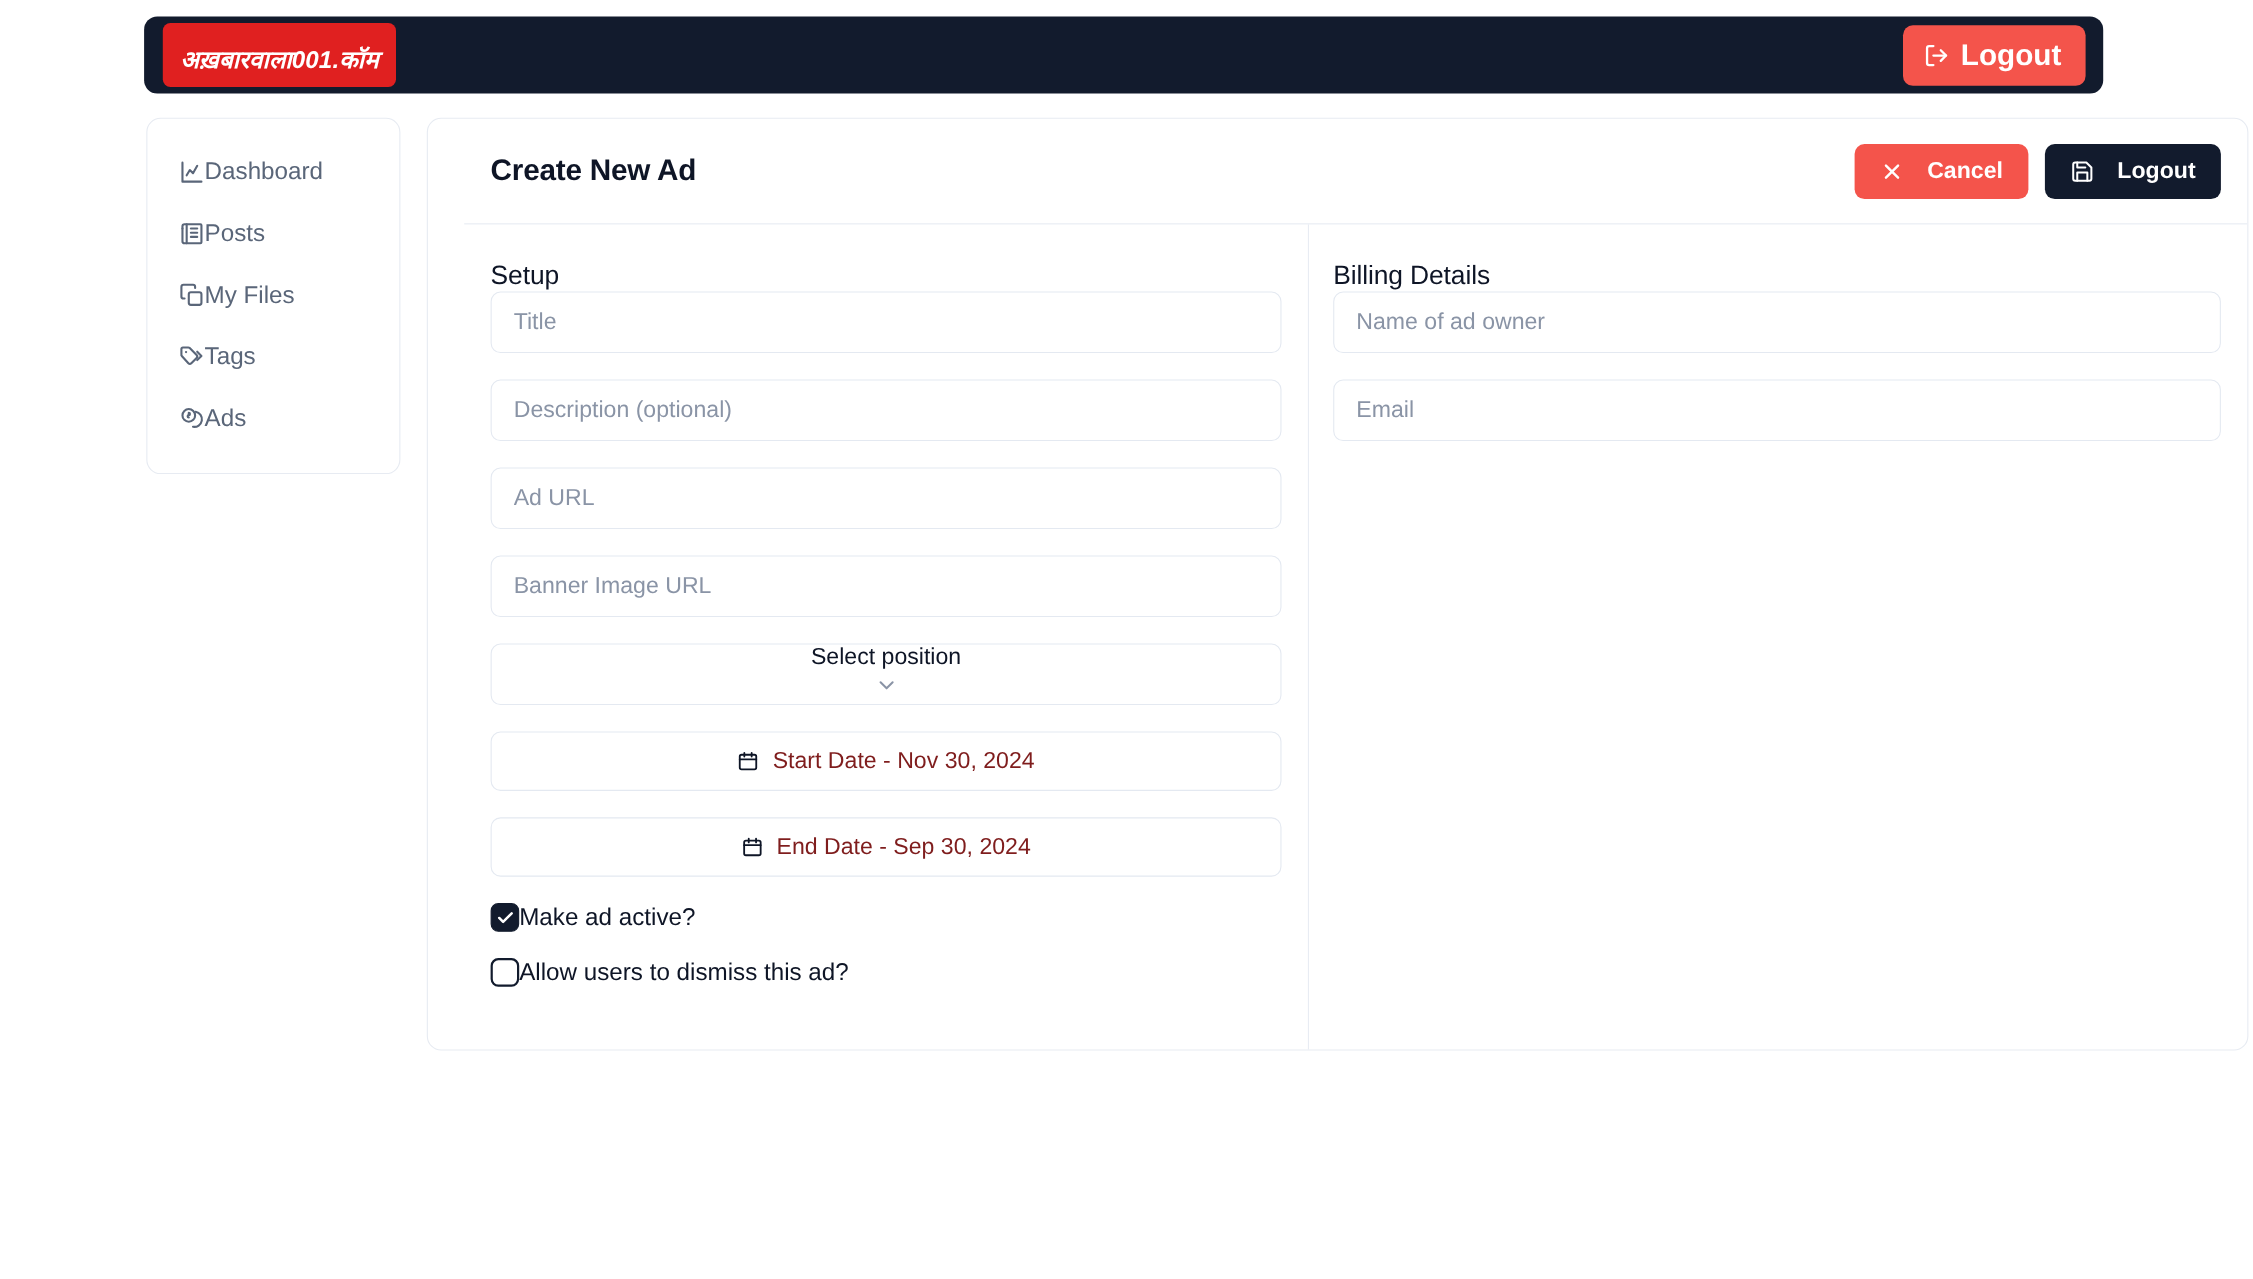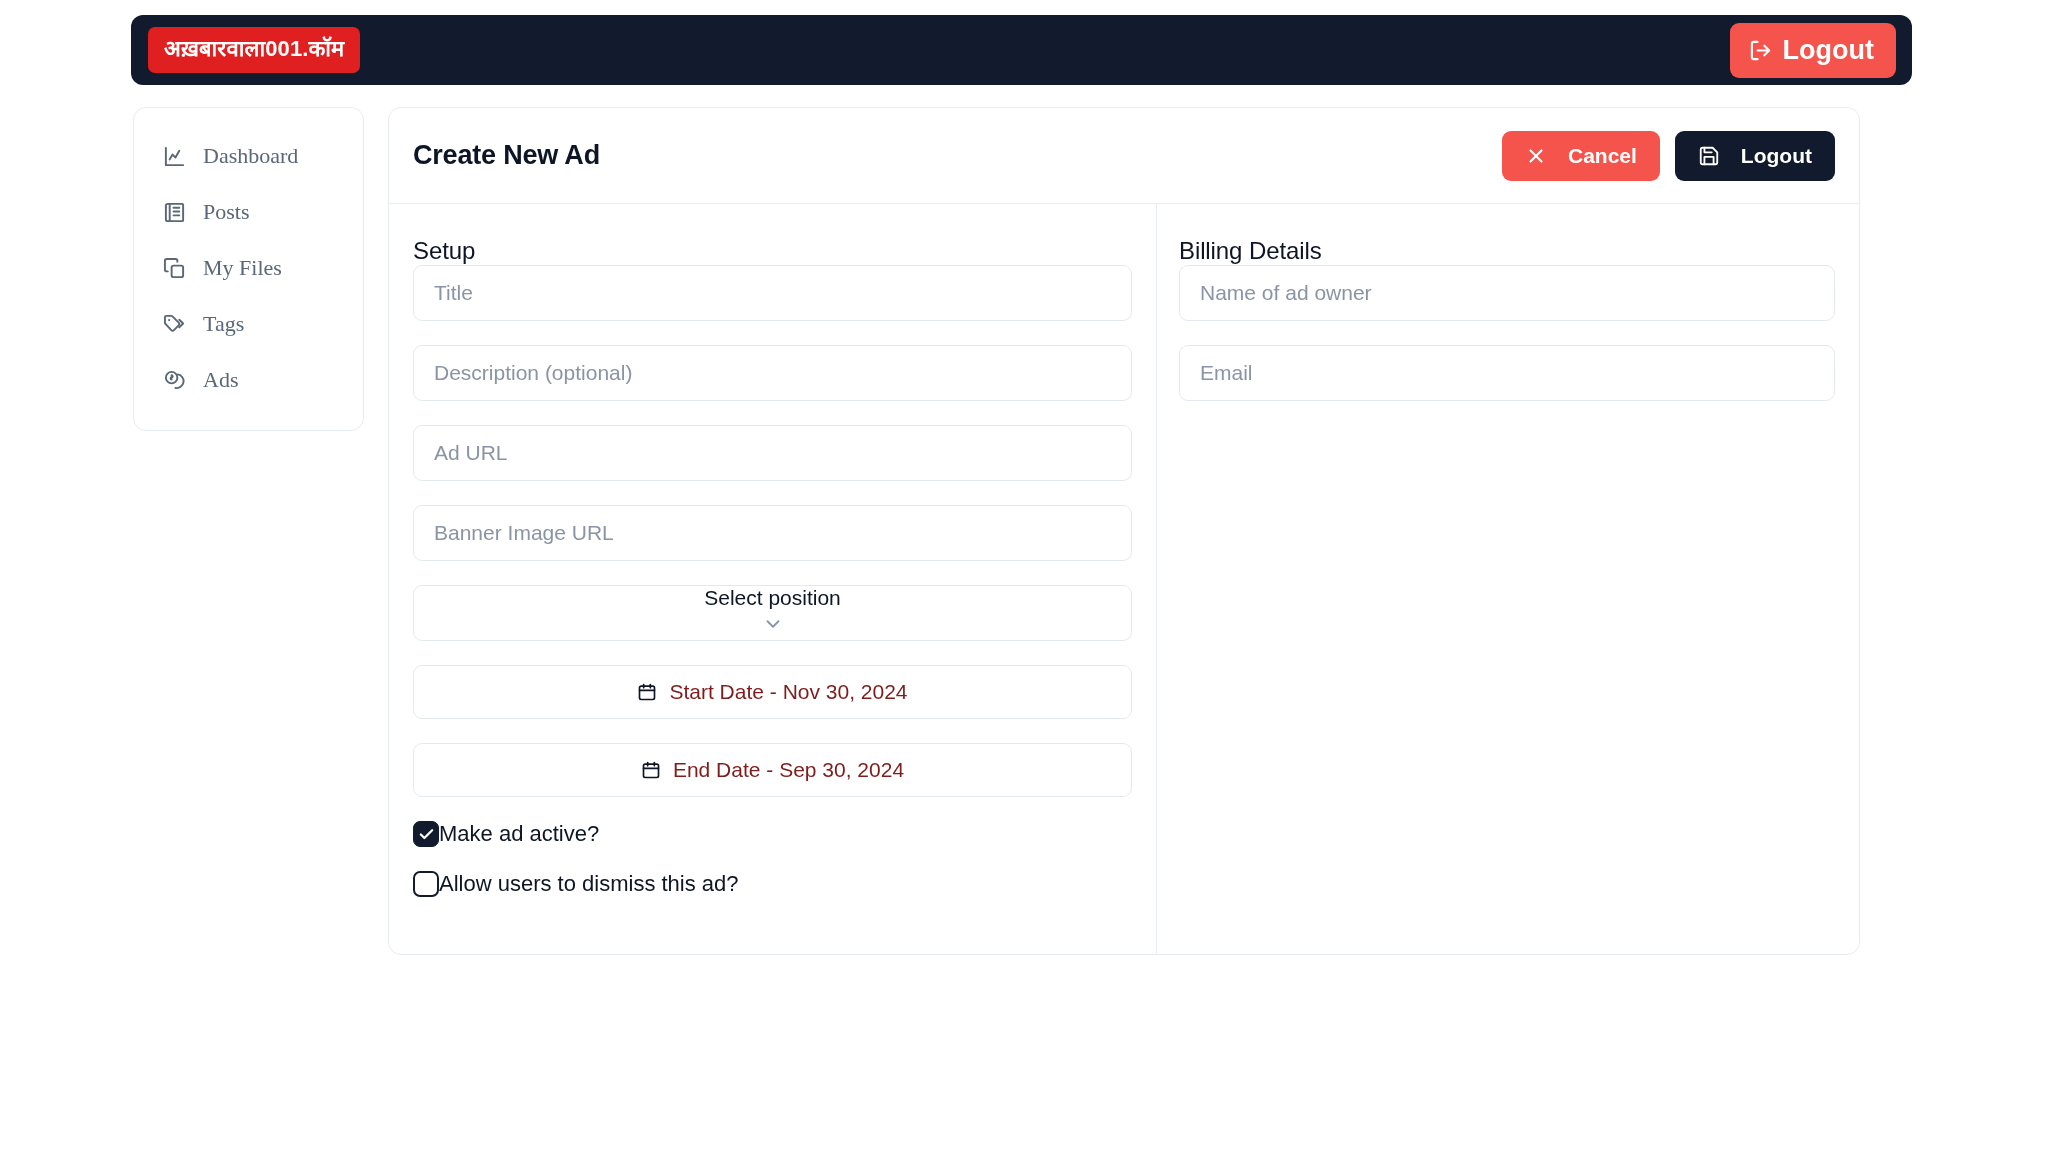--- a/index.html
+++ b/index.html
@@ -14,60 +14,61 @@
   
   .navbar {
     position: absolute; left: 131px; top: 15px; width: 1781px; height: 70px;
     background: #121b2d; border-radius: 12px;
     display: flex; align-items: center; justify-content: space-between;
     padding: 0 16px 0 17px;
   }
   .brand-badge {
     background: #e02020; color: #ffffff;
     border-radius: 7px;
-    padding: 9px 16px 11px 16px;
+    padding: 21px 16px 11px 16px;
     font-size: 22px; font-weight: 700; line-height: 1.15;
     letter-spacing: .1px;
     white-space: nowrap;
+    font-style: italic;
   }
   .logout-btn {
     display: inline-flex; align-items: center; gap: 11px;
     background: #f4544b; color: #ffffff;
     border: none; border-radius: 9px;
     padding: 12px 22px 12px 19px;
     font-family: "Liberation Sans", sans-serif;
     font-size: 27px; font-weight: 700; cursor: pointer;
     white-space: nowrap;
   }
   .logout-btn svg { display:block; }
 
   
   .sidebar {
     position: absolute; left: 133px; top: 107px; width: 231px;
     background: #ffffff;
     border: 1px solid #e7ebf2; border-radius: 13px;
     padding: 20px 0 22px 0;
   }
   .nav-item {
-    display: flex; align-items: center; gap: 17px;
+    display: flex; align-items: center; 
     padding: 15px 0 15px 29px;
     color: #5a6679; font-size: 22px; font-weight: 400;
     cursor: pointer; text-decoration: none;
     white-space: nowrap;
-    font-family: Liberation Serif, serif;
   }
   .nav-item .ico { width: 23px; height: 23px; flex: 0 0 23px; display: block; color: #5a6679; }
   .nav-item .ico svg { display: block; width: 23px; height: 23px; }
 
   
   .main-card {
-    position: absolute; left: 388px; top: 107px; width: 1472px; height: 848px;
+    position: absolute; left: 388px; top: 107px; width: 1656px; height: 848px;
     background: #ffffff;
     border: 1px solid #e7ebf2; border-radius: 13px;
     overflow: hidden;
+    padding-left: 33px;
   }
   .card-header {
     height: 96px;
     border-bottom: 1px solid #e7ebf2;
     display: flex; align-items: center; justify-content: space-between;
     padding: 0 24px 0 24px;
   }
   .card-title { font-size: 27px; font-weight: 700; color: #0e1526; letter-spacing: -.2px; }
   .header-actions { display: flex; align-items: center; gap: 15px; }
   .btn {

